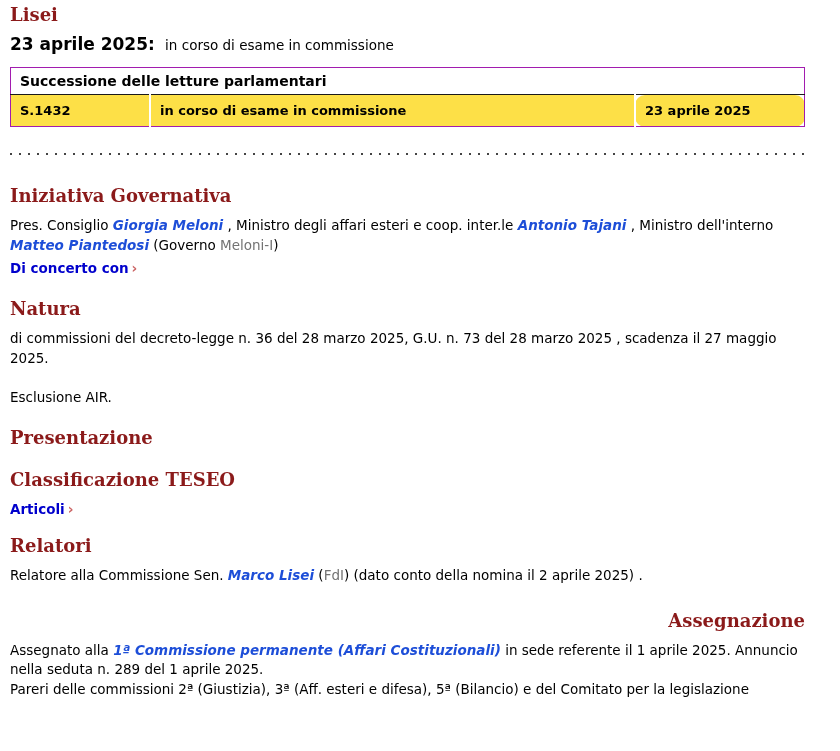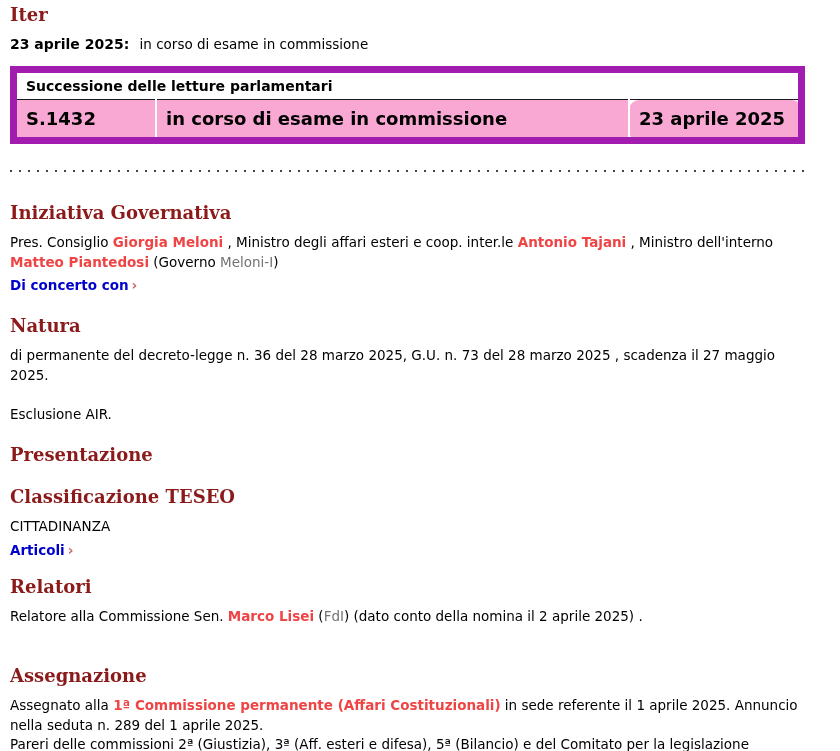--- a/index.html
+++ b/index.html
@@ -16,37 +16,37 @@
     font-size: 18px; font-weight: bold; color: #8b1a1a;
     margin: 20px 0 9px 0; line-height: 22px;
   }
   h2.first { margin-top: 0; }
 
   p.para { margin: 0 0 4px 0; line-height: 19.5px; }
 
   .status-line { margin: 8px 0 12px 0; line-height: 19px; }
 
   .seg-bold { font-weight: normal; }
-  .seg-bold-lg { font-weight: bold; font-size: 14px; margin-right: 6px; margin-top: 12px; }
-  .seg-link-bold { color: #ef4444; font-weight: bold; text-decoration: none; }
+  .seg-bold-lg { font-weight: bold; font-size: 17px; margin-right: 6px; margin-top: 12px; }
+  .seg-link-bold { color: #1d4ed8; font-weight: bold; text-decoration: none; font-style: italic; }
   .seg-link { color: #737373; text-decoration: none; }
 
   table.iter-table {
     width: 100%; border-collapse: collapse;
-    border: 7px solid #a21caf; margin: 10px 0 0 0;
+    border: 1px solid #a21caf; margin: 10px 0 0 0;
     font-size: 14px;
     padding-left: 17px;
   }
   table.iter-table thead td {
     background: #ffffff; font-weight: bold;
     padding: 5px 9px; border-bottom: 1px solid #1a1a1a;
   }
   table.iter-table tbody td {
-    background: #f9a8d4; font-weight: bold;
-    padding: 8px 9px; font-size: 18px;
+    background: #fde047; font-weight: bold;
+    padding: 8px 9px; font-size: 13px;
   }
   table.iter-table tbody td + td { border-left: 2px solid #ffffff; }
   td.col-act { width: 120px; }
   td.col-date { width: 150px; border-radius: 10px; }
 
   .dotted-sep {
     height: 2px; margin: 26px 0 30px 0;
     background: repeating-linear-gradient(90deg, #444444 0 2px, transparent 2px 9px);
   }
 
@@ -54,21 +54,21 @@
   .toggle-link { color: #0000cc; font-weight: bold; text-decoration: none; }
   .arrow { color: #cc6666; font-weight: bold; margin-left: 3px; font-size: 14px; }
 
   .teseo-value { margin: 2px 0 34px 0; }
 </style>
 </head>
 <body>
 
 <div class="content">
 
-  <h2 class="section-title first">Iter</h2>
+  <h2 class="section-title first">Lisei</h2>
 
   <p class="status-line"><span class="seg-bold-lg">23 aprile 2025:</span><span class="seg-text"> in corso di esame in commissione</span></p>
 
   <table class="iter-table">
     <thead>
       <tr>
         <td colspan="3">Successione delle letture parlamentari</td>
       </tr>
     </thead>
     <tbody>
@@ -83,30 +83,29 @@
   <div class="dotted-sep"></div>
 
   <h2 class="section-title">Iniziativa Governativa</h2>
   <p class="para"><span class="seg-text">Pres. Consiglio </span><a class="seg-link-bold" href="#">Giorgia Meloni</a><span class="seg-text"> , Ministro degli affari esteri e coop. inter.le </span><a class="seg-link-bold" href="#">Antonio Tajani</a><span class="seg-text"> , Ministro dell'interno </span><a class="seg-link-bold" href="#">Matteo Piantedosi</a><span class="seg-text"> (Governo </span><a class="seg-link" href="#">Meloni-I</a><span class="seg-text">)</span></p>
 
   <p class="toggle-line">
     <a href="#" class="toggle-link">Di concerto con</a><span class="arrow">›</span>
   </p>
 
   <h2 class="section-title">Natura</h2>
-  <p class="para"><span class="seg-text">di permanente del decreto-legge n. </span><span class="seg-bold">36</span><span class="seg-text"> del </span><span class="seg-bold">28 marzo 2025</span><span class="seg-text">, G.U. n. 73 del 28 marzo 2025 , scadenza il 27 maggio 2025.</span><br><br><span class="seg-text">Esclusione AIR.</span></p>
+  <p class="para"><span class="seg-text">di commissioni del decreto-legge n. </span><span class="seg-bold">36</span><span class="seg-text"> del </span><span class="seg-bold">28 marzo 2025</span><span class="seg-text">, G.U. n. 73 del 28 marzo 2025 , scadenza il 27 maggio 2025.</span><br><br><span class="seg-text">Esclusione AIR.</span></p>
 
   <h2 class="section-title">Presentazione</h2>
 
   <h2 class="section-title">Classificazione TESEO</h2>
-  <p class="para teseo-value">CITTADINANZA</p>
 
   <p class="toggle-line">
     <a href="#" class="toggle-link">Articoli</a><span class="arrow">›</span>
   </p>
 
   <h2 class="section-title" style="margin-top:16px;">Relatori</h2>
   <p class="para"><span class="seg-text">Relatore alla Commissione Sen. </span><a class="seg-link-bold" href="#">Marco Lisei</a><span class="seg-text"> (</span><a class="seg-link" href="#">FdI</a><span class="seg-text">) (dato conto della nomina il 2 aprile 2025) .</span></p>
 
-  <h2 class="section-title" style="margin-top:39px;">Assegnazione</h2>
+  <h2 class="section-title" style="margin-top:24px;text-align:right;">Assegnazione</h2>
   <p class="para"><span class="seg-text">Assegnato alla </span><a class="seg-link-bold" href="#">1ª Commissione permanente (Affari Costituzionali)</a><span class="seg-text"> </span><span class="seg-bold">in sede referente</span><span class="seg-text"> il 1 aprile 2025. Annuncio nella seduta n. 289 del 1 aprile 2025.</span><br><span class="seg-text">Pareri delle commissioni 2ª (Giustizia), 3ª (Aff. esteri e difesa), 5ª (Bilancio) e del Comitato per la legislazione</span></p>
 
 </div>
 
 </body></html>

